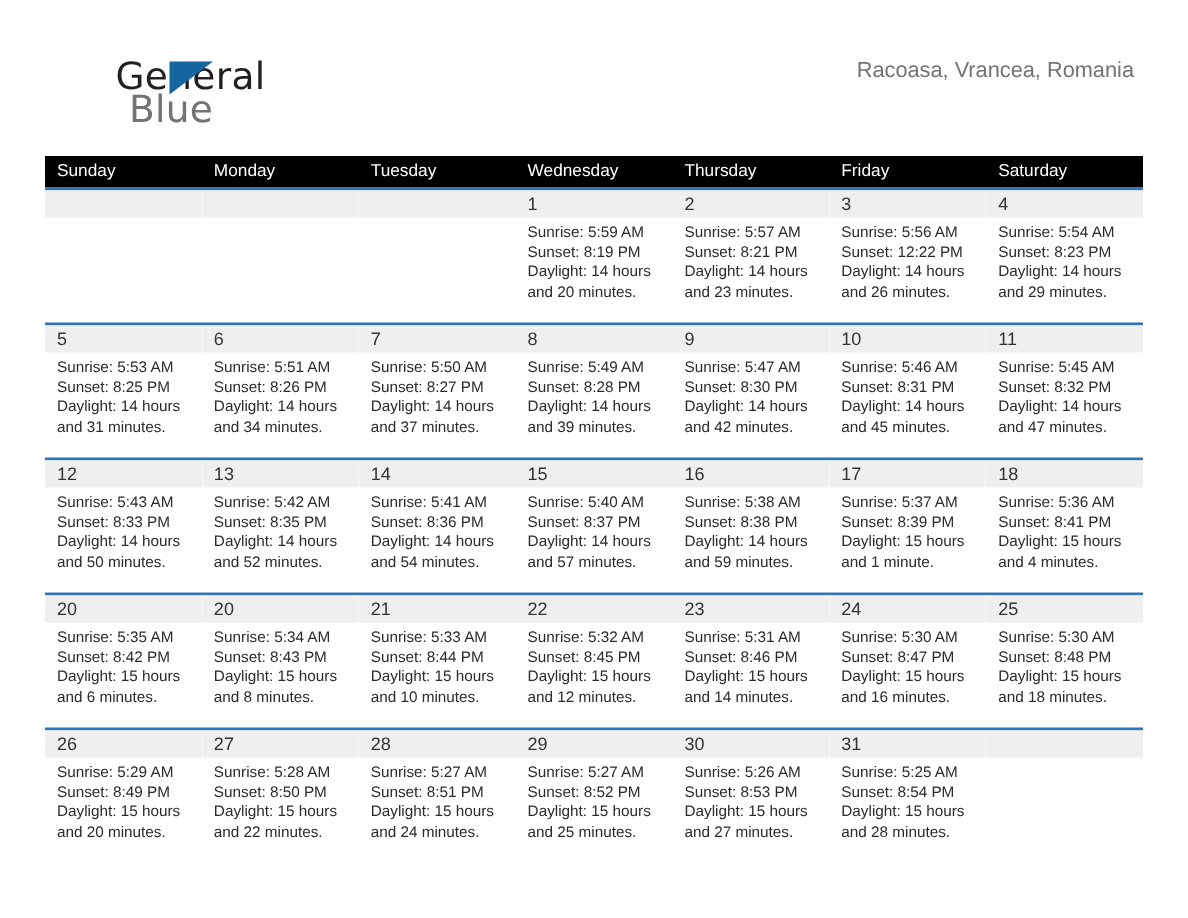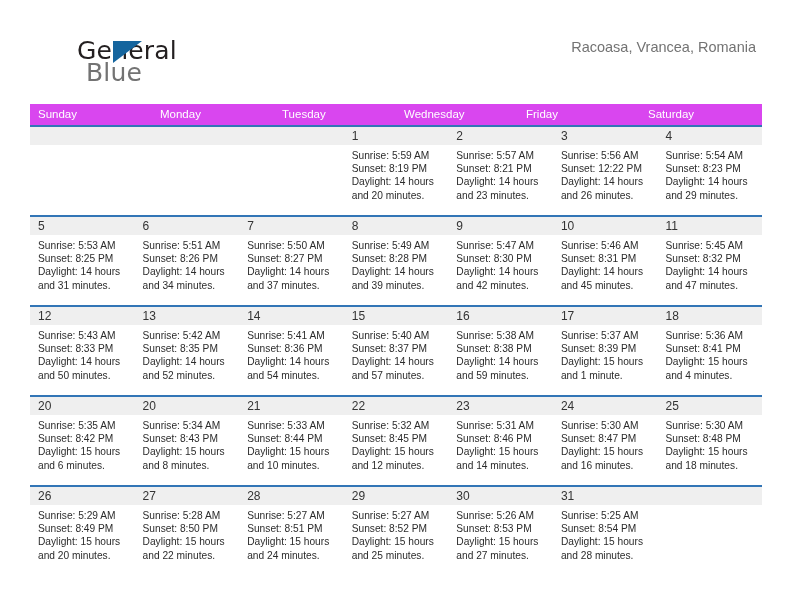--- a/index.html
+++ b/index.html
@@ -91,21 +91,21 @@
 
   
   .calendar {
     position: absolute;
     left: 30px;
     top: 104px;
     width: 732px;
   }
   .weekdays {
     display: flex;
-    background: #d946ef;
+    background: #000000;
     height: 21px;
   }
   .weekday {
     flex: 1 1 0;
     color: #ffffff;
     font-size: 11.5px;
     line-height: 21px;
     padding-left: 8px;
     box-sizing: border-box;
     white-space: nowrap;
@@ -166,20 +166,21 @@
 
   </div>
 
   <div class="calendar">
 
     <div class="weekdays">
       <div class="weekday">Sunday</div>
       <div class="weekday">Monday</div>
       <div class="weekday">Tuesday</div>
       <div class="weekday">Wednesday</div>
+      <div class="weekday">Thursday</div>
       <div class="weekday">Friday</div>
       <div class="weekday">Saturday</div>
     </div>
 
     <div class="week">
       <div class="day">
           <div class="day-number"></div>
           <div class="day-info">
             <div></div>
             <div></div>

